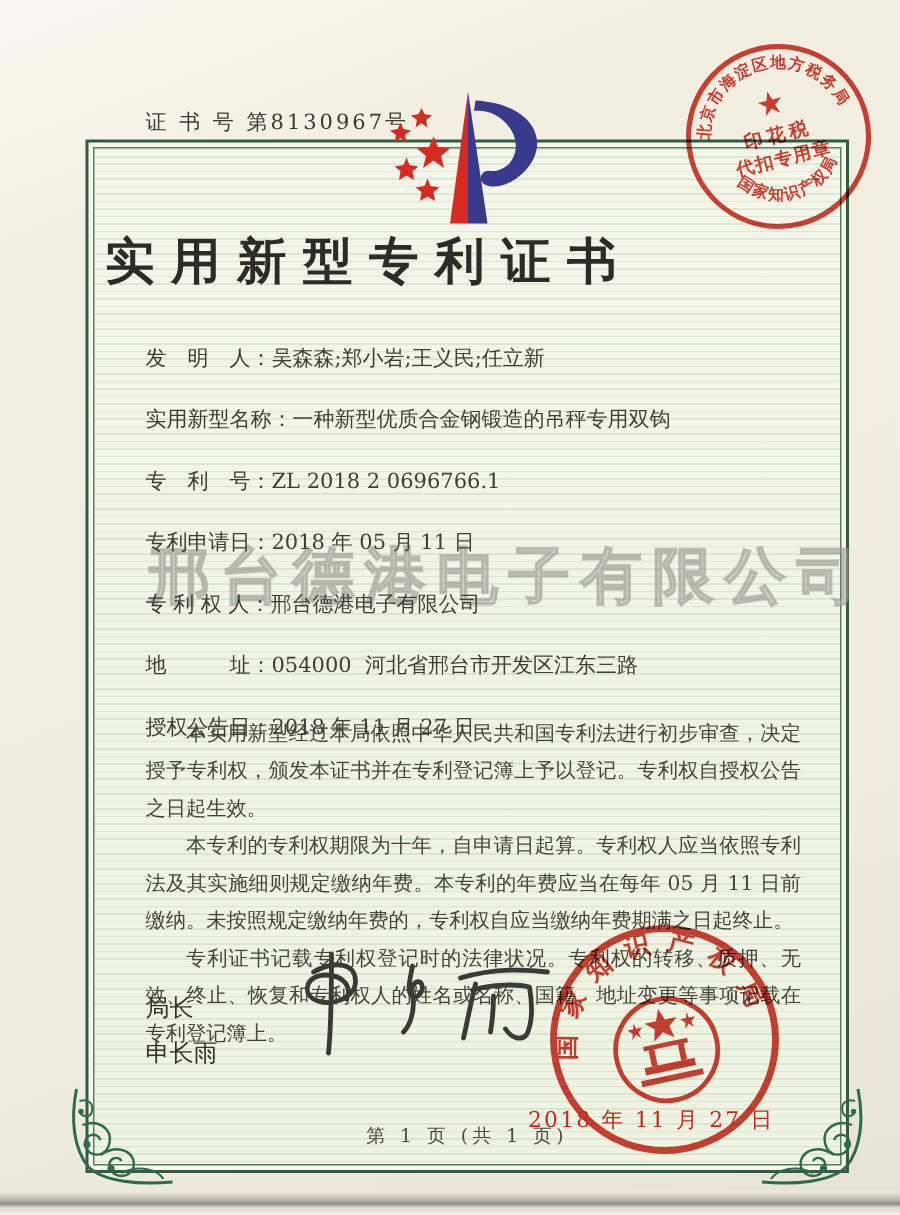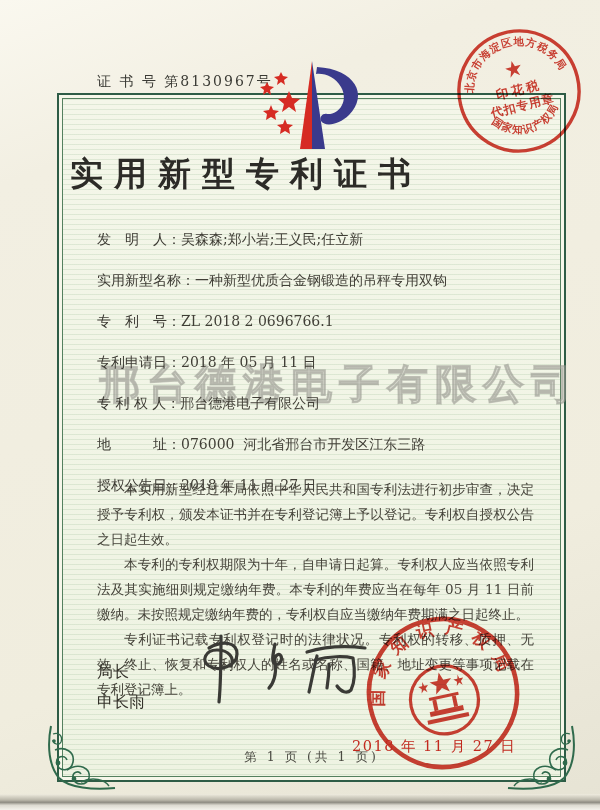--- a/index.html
+++ b/index.html
@@ -134,21 +134,21 @@
         <div class="field-row">
           <span class="field-label">专利申请日：</span>
           <span class="field-value">2018 年 05 月 11 日</span>
         </div>
         <div class="field-row">
           <span class="field-label">专 利 权 人：</span>
           <span class="field-value">邢台德港电子有限公司</span>
         </div>
         <div class="field-row">
           <span class="field-label">地　　　址：</span>
-          <span class="field-value">076000  河北省邢台市开发区江东三路</span>
+          <span class="field-value">054000  河北省邢台市开发区江东三路</span>
         </div>
         <div class="field-row grant-row">
           <span>
             <span class="field-label">授权公告日：</span><span class="field-value">2018 年 11 月 27 日</span>
           </span>
         </div>
       </div>
 
       <div class="body-text">
         <p>本实用新型经过本局依照中华人民共和国专利法进行初步审查，决定授予专利权，颁发本证书并在专利登记簿上予以登记。专利权自授权公告之日起生效。</p>

